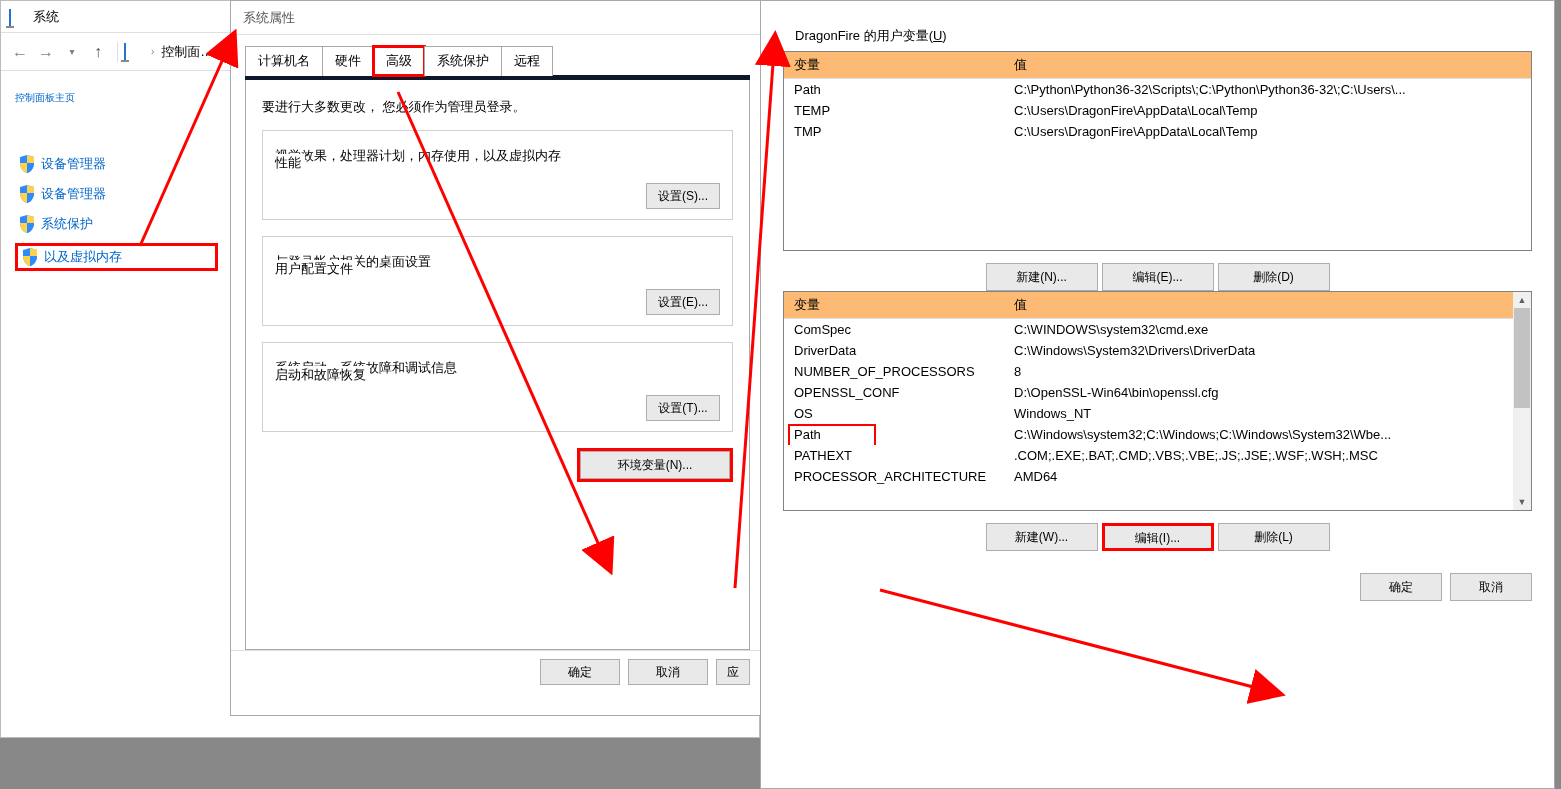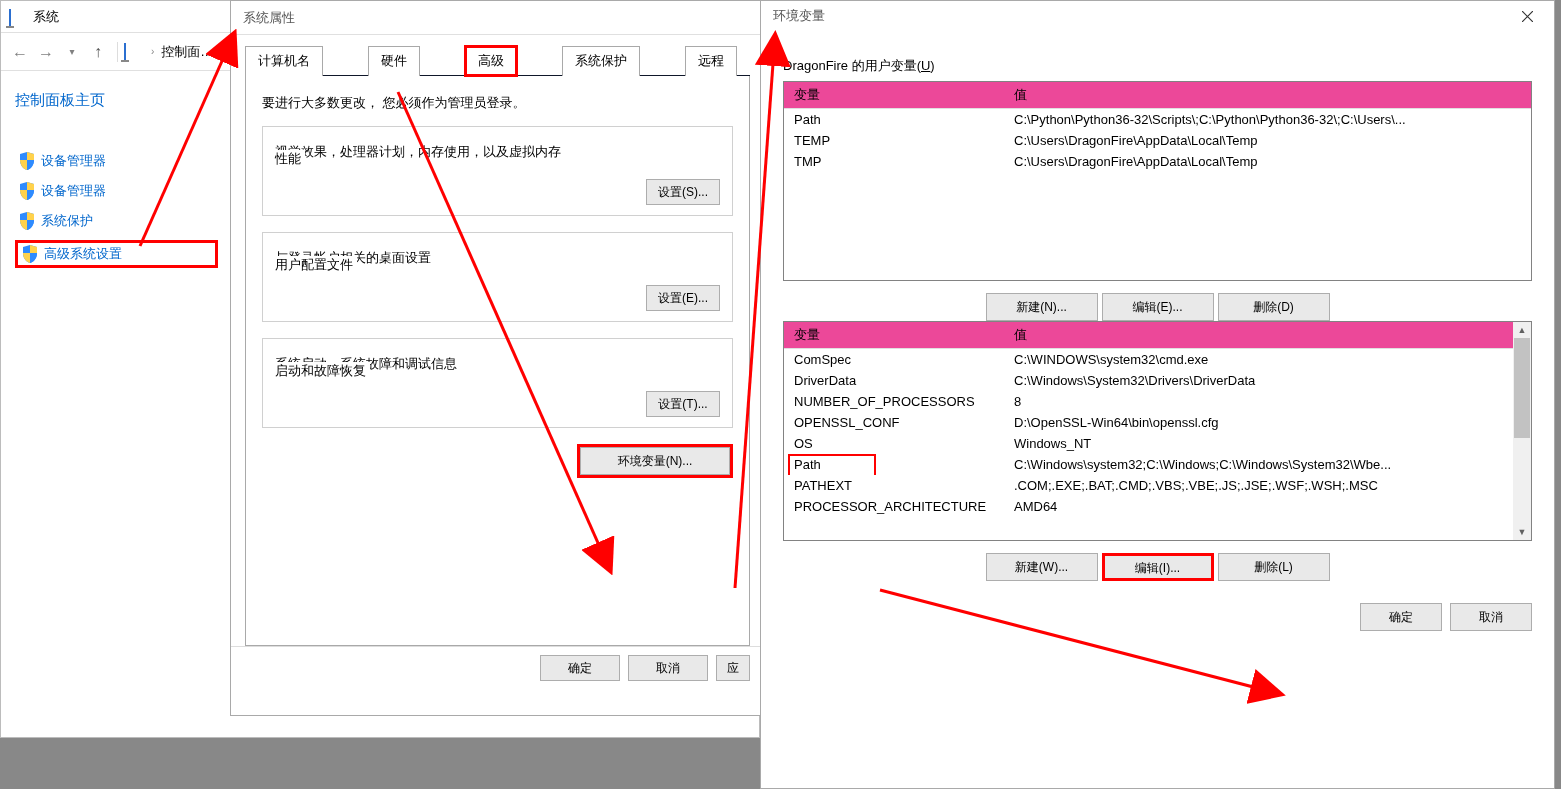--- a/index.html
+++ b/index.html
@@ -59,22 +59,22 @@
     display: flex;
     height: calc(100% - 70px);
   }
   .side-panel {
     width: 225px;
     padding: 18px 8px 8px 14px;
   }
   .side-link {
     display: block;
     color: #0066cc;
-    font-size: 15px;
-    margin-bottom: 12px;
+    font-size: 10px;
+    margin-bottom: 20px;
     padding: 2px 0;
   }
   .side-shield {
     display: flex;
     gap: 6px;
     font-size: 13px;
     color: #0066cc;
     margin: 8px 0;
     padding: 2px 4px;
   }
@@ -105,22 +105,21 @@
     font-size: 13px;
     color: #555;
     border-bottom: 1px solid #e0e0e0;
   }
   .sp-content {
     background: #fff;
     padding: 10px 14px 0 14px;
   }
   .sp-tabs {
     display: flex;
-    border-bottom: 1px solid #0f172a;
-    gap: 46px;
+    border-bottom: 5px solid #0f172a;
   }
   .sp-tab {
     padding: 5px 12px 5px 12px;
     border: 1px solid #a9a9a9;
     border-bottom: none;
     background: #fff;
     font-size: 13px;
     margin-right: -1px;
     position: relative;
     top: 1px;
@@ -220,21 +219,21 @@
     width: 45px; height: 28px;
     display: flex; align-items: center; justify-content: center;
     font-size: 15px;
     color: #333;
   }
   .env-body {
     padding: 14px 22px 10px 22px;
   }
   .env-section-label {
     font-size: 13px;
-    margin: 12px 0 6px 0;
+    margin: 12px 0 6px 12px;
   }
   .env-section-label u { text-decoration: underline; }
   .env-listbox {
     border: 1px solid #828282;
     height: 200px;
     overflow: auto;
     background: #fff;
     position: relative;
   }
   .env-listbox.system { height: 220px; }
@@ -259,21 +258,21 @@
     font-size: 9px; color: #606060;
   }
   .env-listbox .scrollbar-arrow.up { top: 0; }
   .env-listbox .scrollbar-arrow.down { bottom: 0; }
   .env-table { width: 100%; border-collapse: collapse; }
   .env-table th {
     text-align: left;
     font-weight: normal;
     font-size: 13px;
     padding: 4px 10px;
-    background: #ec4899;
+    background: #fdba74;
     border-bottom: 1px solid #e0e0e0;
   }
   .env-table th:first-child { width: 220px; }
   .env-table td {
     font-size: 13px;
     padding: 3px 10px;
     white-space: nowrap;
     overflow: hidden;
     text-overflow: ellipsis;
     max-width: 480px;
@@ -393,21 +392,21 @@
       </div>
       <div class="side-shield selected">
         <span class="shield-icon">
           <svg width="16" height="18" viewBox="0 0 16 18">
               <path d="M8 0 L15 2 V8 C15 13 12 17 8 18 C4 17 1 13 1 8 V2 Z" fill="#2e8bff"></path>
               <path d="M8 0 L15 2 V8 L8 8 Z" fill="#ffd24c"></path>
               <path d="M8 8 L15 8 C15 13 12 17 8 18 Z" fill="#2e8bff"></path>
               <path d="M1 8 L8 8 L8 18 C4 17 1 13 1 8 Z" fill="#ffd24c"></path>
             </svg>
         </span>
-        <span>高级系统设置</span>
+        <span>以及虚拟内存</span>
       </div>
       <div class="side-spacer"></div>
     </div>
   </div>
 </div>
 
 <div class="sysprop-dialog">
   <div class="sp-title">系统属性</div>
   <div class="sp-content">
     <div class="sp-tabs">
@@ -452,28 +451,20 @@
     </div>
   </div>
   <div class="sp-footer">
     <button class="win-btn">确定</button>
     <button class="win-btn">取消</button>
     <button class="win-btn" style="min-width:32px;">应</button>
   </div>
 </div>
 
 <div class="env-dialog">
-  <div class="env-titlebar">
-    <span>环境变量</span>
-    <div class="env-close">
-      <svg width="11" height="11" viewBox="0 0 11 11">
-          <path d="M0 0 L11 11 M11 0 L0 11" stroke="#333" stroke-width="1.2"></path>
-        </svg>
-    </div>
-  </div>
   <div class="env-body">
 
     <div class="env-section-label">
       <span>DragonFire 的用户变量(</span><u>U</u><span>)</span>
     </div>
     <div class="env-listbox">
       <table class="env-table">
         <thead>
             <tr>
           <th>变量</th>

